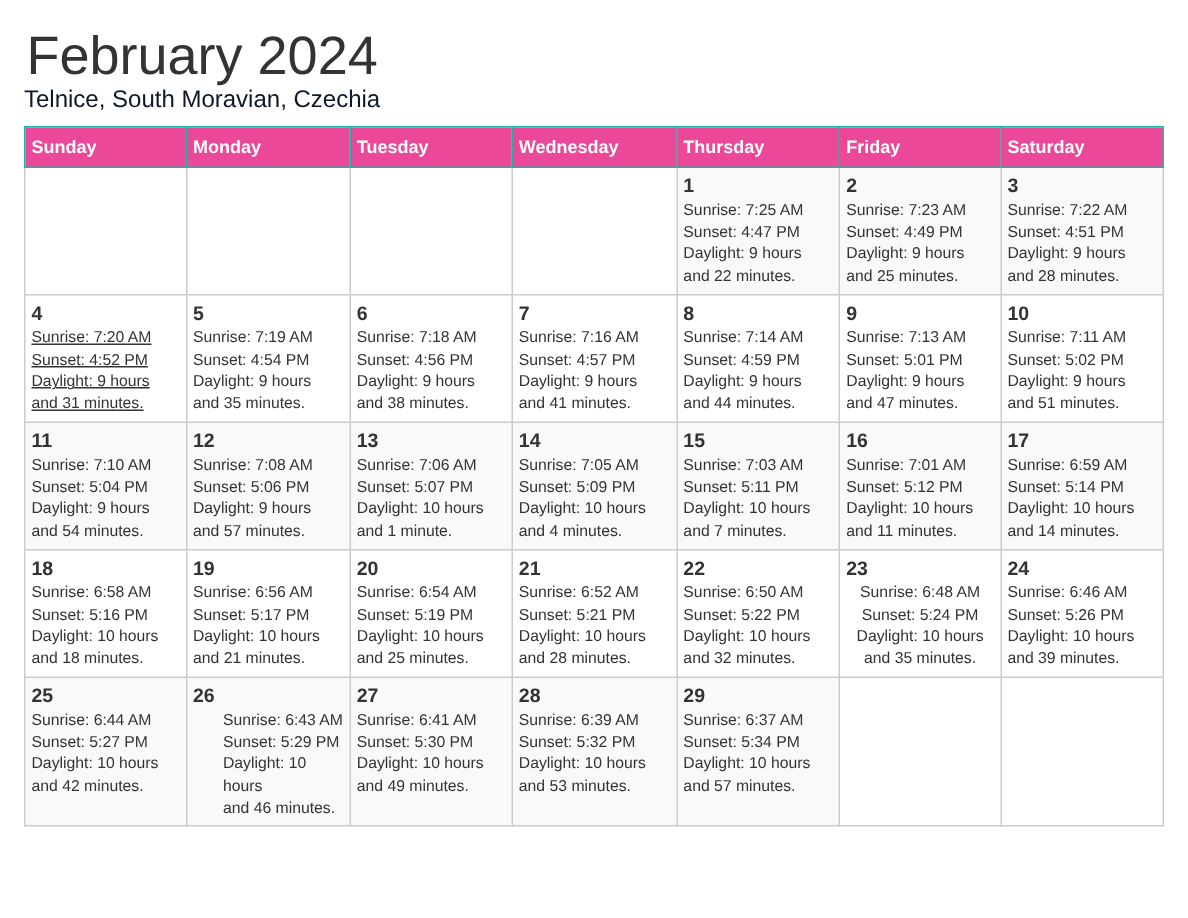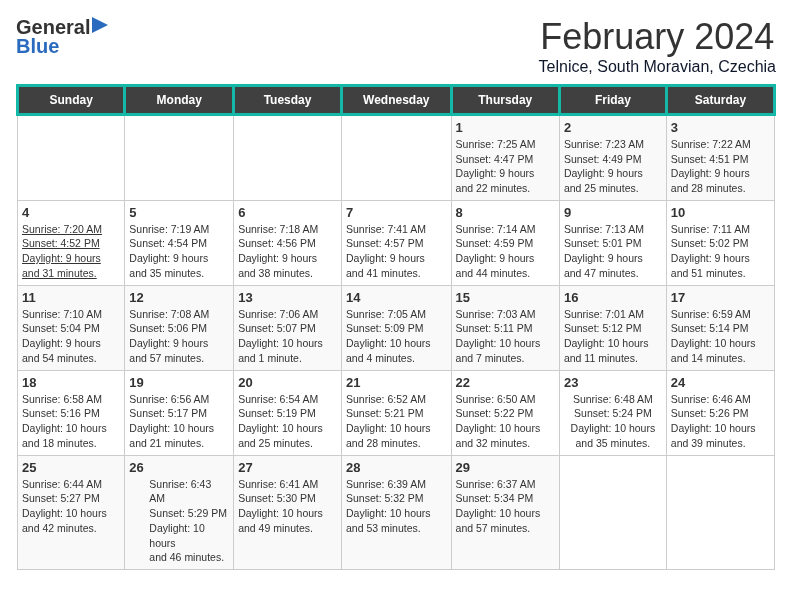--- a/index.html
+++ b/index.html
@@ -32,26 +32,26 @@
     .subtitle {
       font-size: 16px;
       color: #0f172a;
     }
     .calendar {
       width: 100%;
       border-collapse: collapse;
       font-size: 11px;
     }
     .calendar thead tr th {
-      background-color: #404040;
+      background-color: #ec4899;
       color: #fff;
       padding: 6px 4px;
-      text-align: center;
+      text-align: left;
       font-size: 12px;
-      border: 3px solid #14b8a6;
+      border: 1px solid #14b8a6;
     }
     .calendar tbody tr td {
       border: 1px solid #ccc;
       vertical-align: top;
       padding: 4px;
       height: 85px;
       width: 113px;
       background: #fff;
     }
     .calendar tbody tr:nth-child(odd) td {
@@ -70,31 +70,20 @@
       line-height: 1.4;
     }
     .empty-cell {
       background: #fff !important;
     }
   </style>
 </head>
 <body>
 
 <div class="header-area">
-  <div class="logo">
-    <div style="display:flex; align-items:center;">
-      <span style="font-size:20px; font-weight:bold; color:#333;">General</span>
-      <span style="display:inline-block; margin-left:2px; margin-top:-2px;">
-        <svg width="16" height="16" viewBox="0 0 16 16">
-            <polygon points="0,0 16,8 0,16" fill="#2a6bbf"></polygon>
-          </svg>
-      </span>
-    </div>
-    <span style="font-size:20px; font-weight:bold; color:#2a6bbf; margin-top:-4px;">Blue</span>
-  </div>
   <div class="title-area">
     <div class="month-title">February 2024</div>
     <div class="subtitle">Telnice, South Moravian, Czechia</div>
   </div>
 </div>
 
 <table class="calendar">
   <thead>
     <tr>
     <th>Sunday</th>
@@ -151,21 +140,21 @@
         </td>
         <td>
           <span class="day-number">6</span>
           <div class="day-info" style="white-space: pre-line;">Sunrise: 7:18 AM
 Sunset: 4:56 PM
 Daylight: 9 hours
 and 38 minutes.</div>
         </td>
         <td>
           <span class="day-number">7</span>
-          <div class="day-info" style="white-space: pre-line;">Sunrise: 7:41 AM
+          <div class="day-info" style="white-space: pre-line;">Sunrise: 7:16 AM
 Sunset: 4:57 PM
 Daylight: 9 hours
 and 41 minutes.</div>
         </td>
         <td>
           <span class="day-number">8</span>
           <div class="day-info" style="white-space: pre-line;">Sunrise: 7:14 AM
 Sunset: 4:59 PM
 Daylight: 9 hours
 and 44 minutes.</div>

